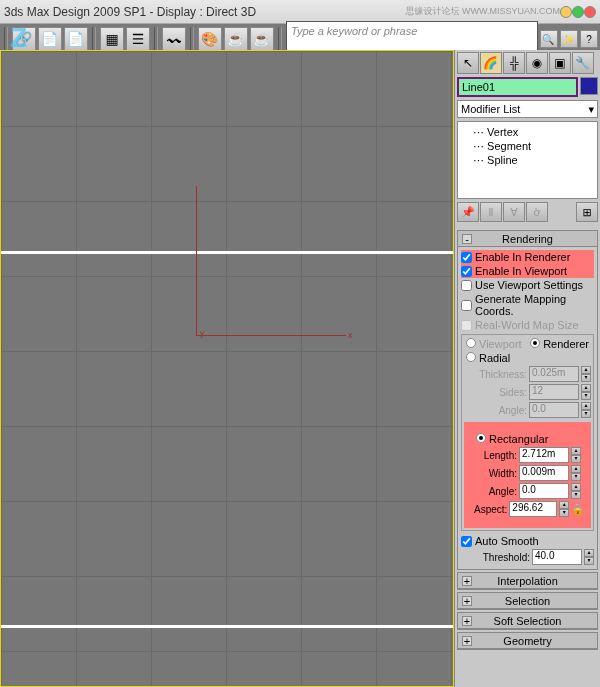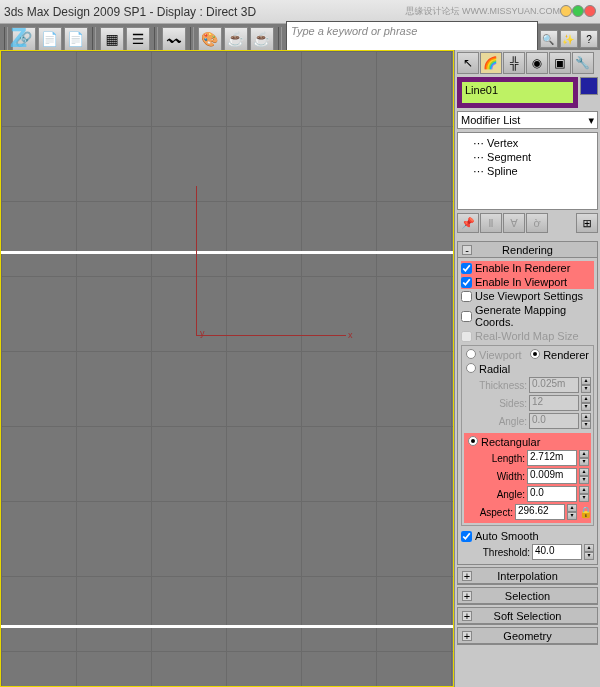--- a/index.html
+++ b/index.html
@@ -1,19 +1,19 @@
 <!DOCTYPE html>
 <html><head>
 <meta charset="utf-8">
 <style>
 *{margin:0;padding:0;box-sizing:border-box;font-family:Tahoma,sans-serif;font-size:11px}
 body{width:600px;height:687px;background:#7a7a7a;overflow:hidden;position:relative}
 .titlebar{height:24px;background:linear-gradient(#e8e8e8,#d8d8d8);display:flex;align-items:center;padding:0 4px;border-bottom:1px solid #aaa}
 .titlebar .t{color:#333;font-size:12px}
-.titlebar .sp{margin-left:auto;display:flex;gap:0;align-items:flex-start}
+.titlebar .sp{margin-left:auto;display:flex;gap:0;align-items:center}
 .wm{color:#999;font-size:9px}
 .dot{width:12px;height:12px;border-radius:50%;border:1px solid #888}
 .d1{background:#fdcb58}.d2{background:#3fc950}.d3{background:#fc5b57}
 .toolbar{height:30px;background:#7a7a7a;display:flex;align-items:center;gap:2px;padding:2px}
 .tbtn{width:24px;height:24px;background:linear-gradient(#e8e8e8,#c0c0c0);border:1px solid #888;display:flex;align-items:center;justify-content:center;font-size:14px}
 .sep{width:4px;height:24px;border-left:1px solid #555;border-right:1px solid #999;margin:0 2px}
 .search{flex:1;height:36px;background:#fff;border:1px solid #555;padding:0 4px;color:#888;font-style:italic;line-height:18px}
 .sbtn{width:18px;height:18px;background:linear-gradient(#e8e8e8,#c0c0c0);border:1px solid #888;display:flex;align-items:center;justify-content:center;font-size:10px}
 .logo{position:absolute;left:10px;top:22px;width:40px;height:30px;color:#4fc3f7;font-size:28px;font-weight:bold;z-index:5;opacity:.7}
 .main{position:absolute;top:50px;left:0;right:146px;bottom:0;background:#777;border:1px solid #e8d800}
@@ -23,21 +23,21 @@
 .ax{height:1px;width:150px;background:#a03030;position:absolute;bottom:0}
 .ly{color:#a03030;font-size:9px;position:absolute;top:-8px;left:4px}
 .lx{color:#a03030;font-size:9px;position:absolute;bottom:-4px;left:152px}
 .hl{position:absolute;left:0;right:0;height:3px;background:#fff}
 .hl1{top:200px}.hl2{bottom:58px}
 .panel{position:absolute;top:50px;right:0;width:146px;bottom:0;background:#c8c8c8;border-left:1px solid #888;padding:2px;overflow:hidden}
 .tabs{display:flex;gap:1px;margin-bottom:3px}
 .tab{width:22px;height:22px;background:linear-gradient(#d8d8d8,#b8b8b8);border:1px solid #888;display:flex;align-items:center;justify-content:center;font-size:12px}
 .tab.on{background:#e8d89a}
 .nmrow{display:flex;gap:2px;margin-bottom:3px}
-.nm{flex:1;height:31px;background:#bef264;border:5px solid #701a75;padding:0 3px;line-height:16px}
+.nm{flex:1;height:20px;background:#86efac;border:2px solid #701a75;padding:0 3px;line-height:16px}
 .clr{width:18px;height:18px;background:#2020a0;border:1px solid #888}
 .drop{height:18px;background:#fff;border:1px solid #888;padding:0 3px;display:flex;align-items:center;justify-content:space-between;margin-bottom:3px}
 .tree{height:78px;background:#fff;border:1px solid #888;padding:3px;line-height:14px;margin-bottom:3px}
 .ti{padding-left:12px}
 .tr2{display:flex;gap:1px;margin-bottom:8px}
 .tr2 .tb{width:22px;height:20px;background:linear-gradient(#d8d8d8,#b8b8b8);border:1px solid #888;display:flex;align-items:center;justify-content:center}
 .tr2 .tb.off{color:#999}
 .roll{border:1px solid #888;background:#c8c8c8;margin-bottom:2px}
 .rh{height:16px;background:#c0c0c0;border-bottom:1px solid #888;display:flex;align-items:center;justify-content:center;position:relative;font-size:10px}
 .rh .sg{position:absolute;left:4px;width:10px;height:10px;background:#d8d8d8;border:1px solid #888;text-align:center;line-height:8px}
@@ -191,21 +191,21 @@
             </div>
           </div>
         <div class="prm">
             <span class="lb" style="color:#999">Angle:</span>
             <div class="in g">0.0</div>
             <div class="sp2">
               <div>▴</div>
               <div>▾</div>
             </div>
           </div>
-        <div class="hl-red" style="margin-top:3px;padding:2px">
+        <div class="hl-red" style="margin-top:3px;padding:10px">
           <div class="rd">
               <div class="r on"></div>
               <span>Rectangular</span>
             </div>
           <div class="prm">
               <span class="lb">Length:</span>
               <div class="in">2.712m</div>
               <div class="sp2">
                 <div>▴</div>
                 <div>▾</div>

